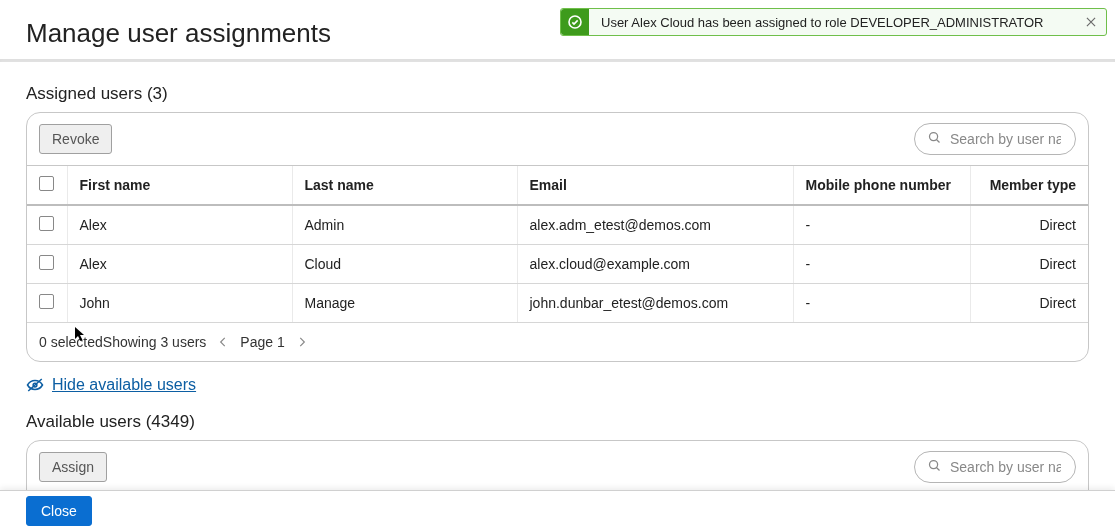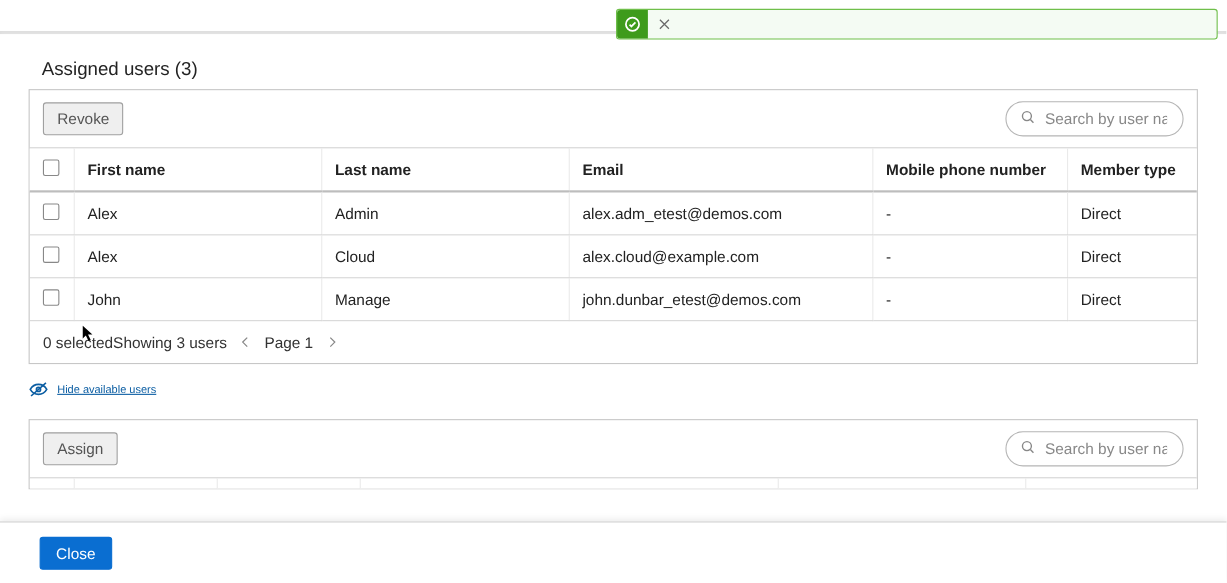--- a/index.html
+++ b/index.html
@@ -63,25 +63,25 @@
     background: #e8e8e8;
     box-shadow: inset 0 2px 4px rgba(0,0,0,0.05);
   }
   .content {
     padding: 14px 26px 0 26px;
   }
   .section-title {
     font-size: 17px;
     font-weight: 400;
     color: #222;
-    margin: 8px 12px;
+    margin: 8px 0;
   }
   .table-wrap {
     border: 1px solid #c7c7c7;
-    border-radius: 0;
+    border-radius: 14px;
     background: #fff;
   }
   .sub-toolbar {
     display: flex;
     align-items: center;
     justify-content: space-between;
     padding: 10px 12px;
     border-bottom: 1px solid #c7c7c7;
   }
   .btn {
@@ -116,21 +116,21 @@
     border-collapse: collapse;
   }
   th, td {
     text-align: left;
     padding: 10px 12px;
     font-size: 14px;
     border-bottom: 1px solid #d6d6d6;
     border-right: 1px solid #eaeaea;
     margin-left: 32px;
   }
-  th:last-child, td:last-child { border-right: none; }
+  th:last-child, td:last-child { border-right: none; text-align: right; }
   th {
     background: #fff;
     font-weight: 700;
     color: #222;
     border-bottom: 2px solid #bdbdbd;
   }
   .chk-cell { width: 40px; text-align: center; }
   .col-first { width: 225px; }
   .col-last  { width: 225px; }
   .col-email { width: 276px; }
@@ -165,66 +165,68 @@
   }
   .link-row {
     display: flex;
     align-items: center;
     gap: 8px;
     margin: 14px 0 18px 0;
   }
   .link-row a {
     color: #0c5ea3;
     text-decoration: underline;
-    font-size: 10px;
+    font-size: 16px;
   }
   .eye-icon { color: #0c5ea3; display: inline-flex; }
   .cursor {
     position: absolute;
     pointer-events:none;
   }
   .bottom-bar {
     position: fixed;
     left: 0; bottom: 0;
     width: 1115px;
-    height: 56px;
+    height: 40px;
     background: #fff;
     border-top: 1px solid #d0d0d0;
     box-shadow: 0 -2px 6px rgba(0,0,0,0.08);
     display: flex;
     align-items: center;
-    padding: 0 36px;
+    padding: 0 26px;
   }
   .btn-primary {
     background: #0a6ed1;
     color: #fff;
     border: 1px solid #0a6ed1;
     padding: 6px 14px;
     border-radius: 3px;
     font-size: 14px;
     cursor: pointer;
   }
   .table-wrap.truncated {
     overflow: hidden;
     height: 64px;
   }
   .truncated table { margin-bottom:-4px; }
 </style>
 </head>
 <body>
 
 <div class="top-area">
+  <div class="page-title">Manage user assignments</div>
 
   <div class="toast">
     <div class="toast-icon-block">
       <svg width="16" height="16" viewBox="0 0 24 24" fill="none" stroke="#fff" stroke-width="2.4">
         <circle cx="12" cy="12" r="9"></circle>
         <path d="M8 12.5l2.5 2.5L16 9.5"></path>
       </svg>
     </div>
+    <div class="toast-body">User Alex Cloud has been assigned to role DEVELOPER_ADMINISTRATOR</div>
     <div class="toast-close">
       <svg width="14" height="14" viewBox="0 0 24 24" fill="none" stroke="currentColor" stroke-width="2">
         <path d="M5 5l14 14M19 5L5 19"></path>
       </svg>
     </div>
   </div>
 </div>
 
 <div class="divider-strip"></div>
 
@@ -312,20 +314,21 @@
     <span class="eye-icon">
       <svg width="18" height="18" viewBox="0 0 24 24" fill="none" stroke="currentColor" stroke-width="2">
         <path d="M2 12s3.5-6 10-6 10 6 10 6-3.5 6-10 6S2 12 2 12z"></path>
         <circle cx="12" cy="12" r="2.5"></circle>
         <path d="M3 20L21 4"></path>
       </svg>
     </span>
     <a href="#">Hide available users</a>
   </div>
 
+  <div class="section-title">Available users (4349)</div>
 
   <div class="table-wrap truncated">
     <div class="sub-toolbar" style="border-bottom:1px solid #c7c7c7;justify-content:space-between;">
       <button class="btn">Assign</button>
       <div class="search-box">
         <span>
           <svg width="15" height="15" viewBox="0 0 24 24" fill="none" stroke="#888" stroke-width="2">
             <circle cx="10.5" cy="10.5" r="6.5"></circle>
               <path d="M20 20l-4.5-4.5"></path>
           </svg>

